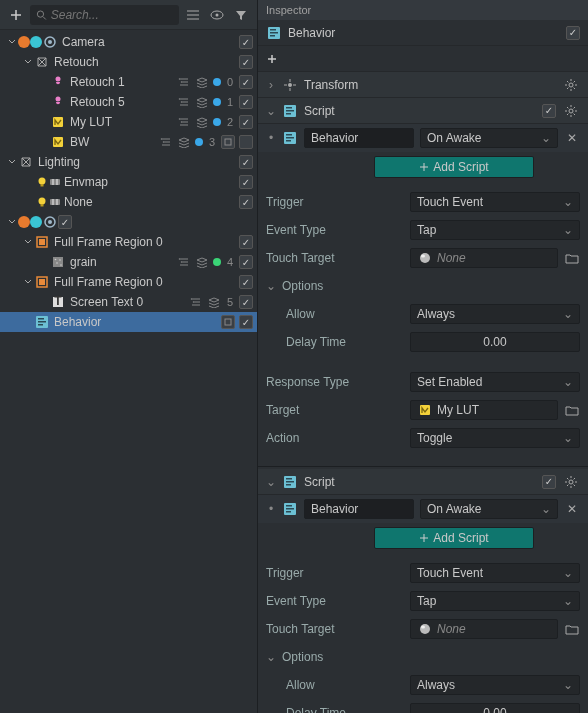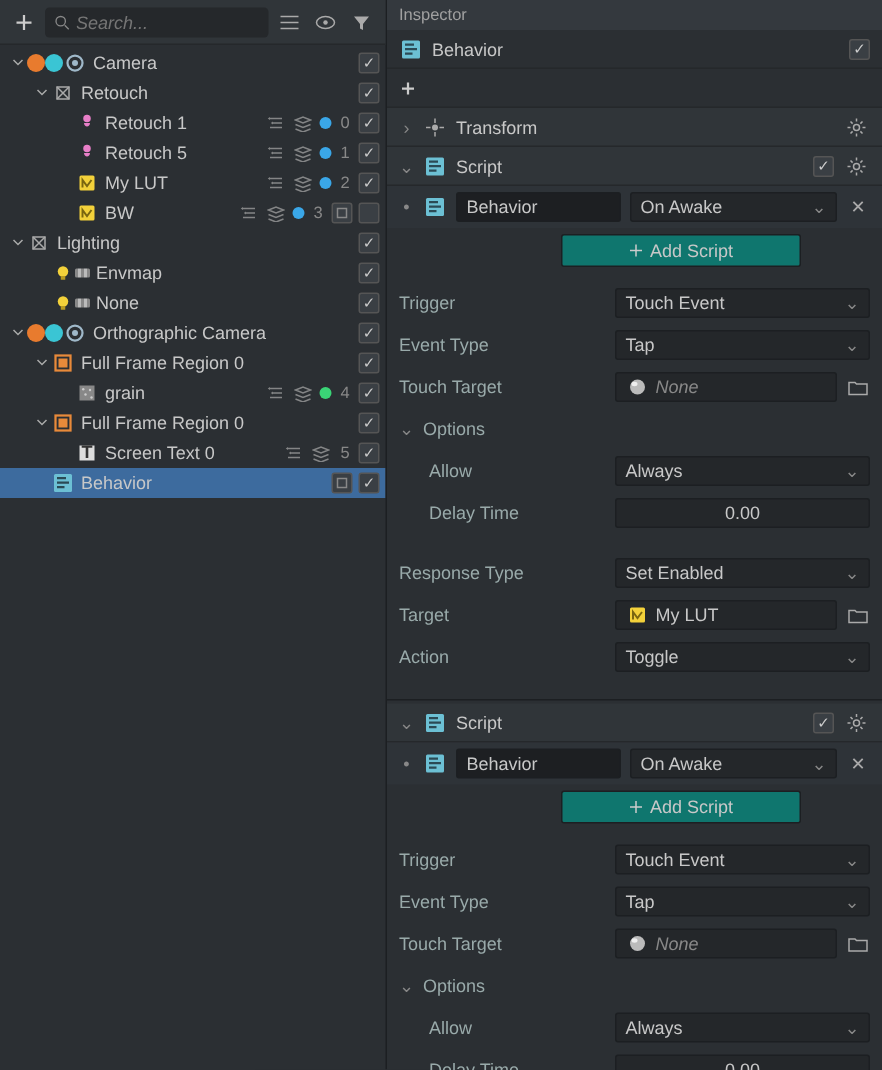--- a/index.html
+++ b/index.html
@@ -302,21 +302,20 @@
           </svg>
         </span>
         <span class="micon round orange"></span>
         <span class="micon round cyan"></span>
         <span class="micon">
           <svg width="14" height="14" viewBox="0 0 14 14">
             <circle cx="7" cy="7" r="5" fill="none" stroke="#9fb8c9" stroke-width="1.5"></circle>
             <circle cx="7" cy="7" r="2" fill="#9fb8c9"></circle>
           </svg>
         </span>
-        <span class="name">Orthographic Camera</span>
         <span class="tail">
           <span class="chk on"></span>
         </span>
       </div>
       <div class="row">
         <span class="pad" style="width:22px"></span>
         <span class="arrow">
           <svg width="8" height="8" viewBox="0 0 8 8">
             <path d="M1 2l3 3 3-3" stroke="#aaa" fill="none"></path>
           </svg>

